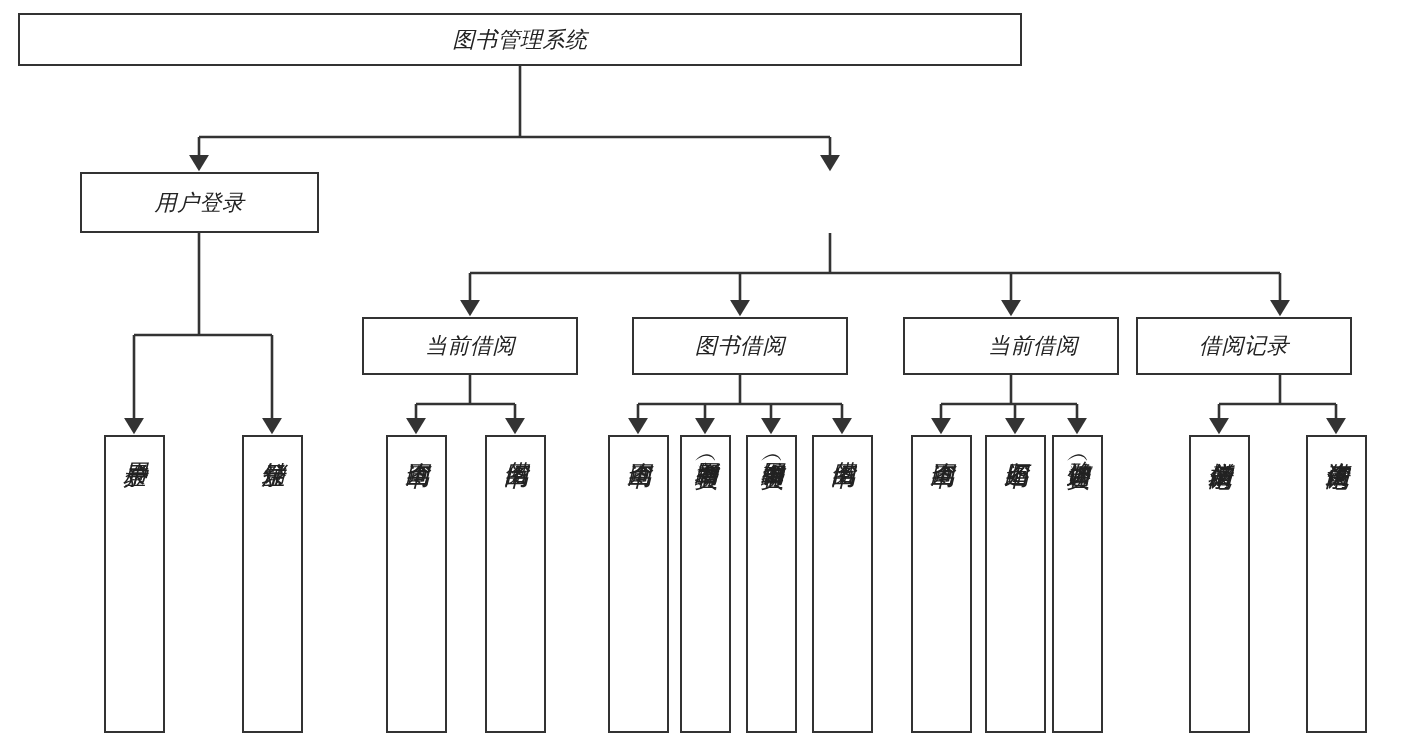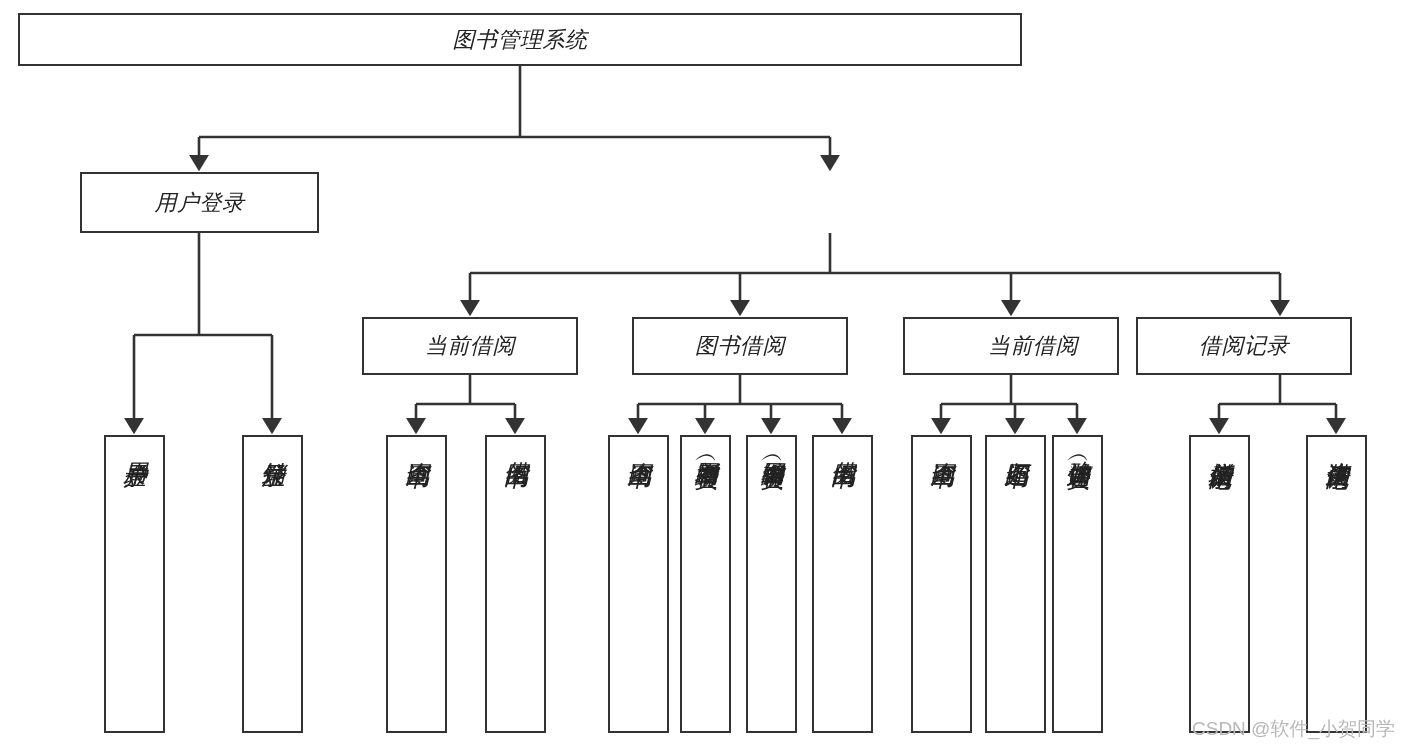--- a/index.html
+++ b/index.html
@@ -189,15 +189,14 @@
     <span class="label">确认归还（管理员）</span>
   </div>
 
   <div class="node vert" style="left:1189px; top:435px; width:61px; height:298px;">
     <span class="label">新增借阅记录</span>
   </div>
   <div class="node vert" style="left:1306px; top:435px; width:61px; height:298px;">
     <span class="label">查询借阅记录</span>
   </div>
 
-  <div class="watermark" style="left:1192px; top:716px;">CSDN @软件_小贺同学</div>
 
 </div>
 
 </body></html>

